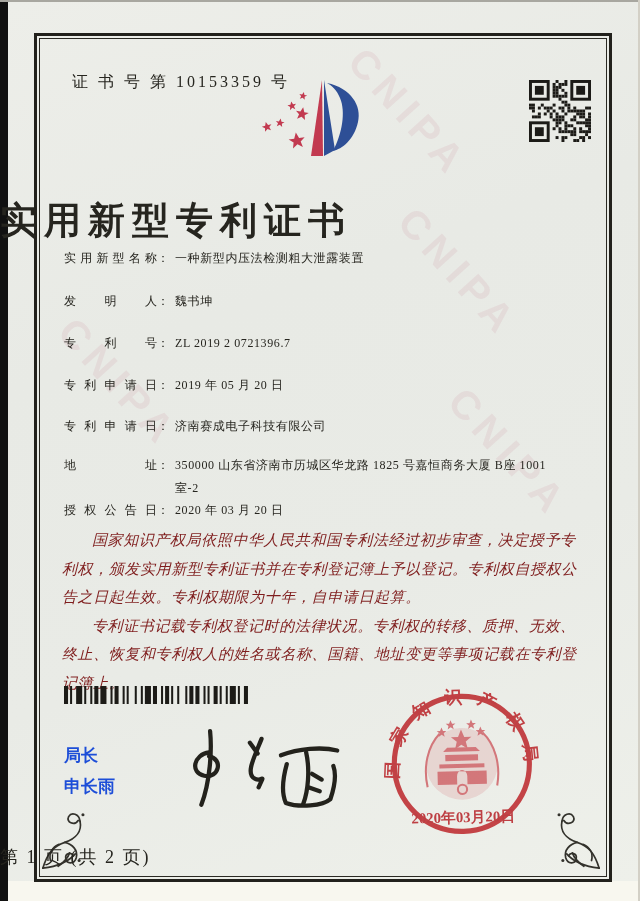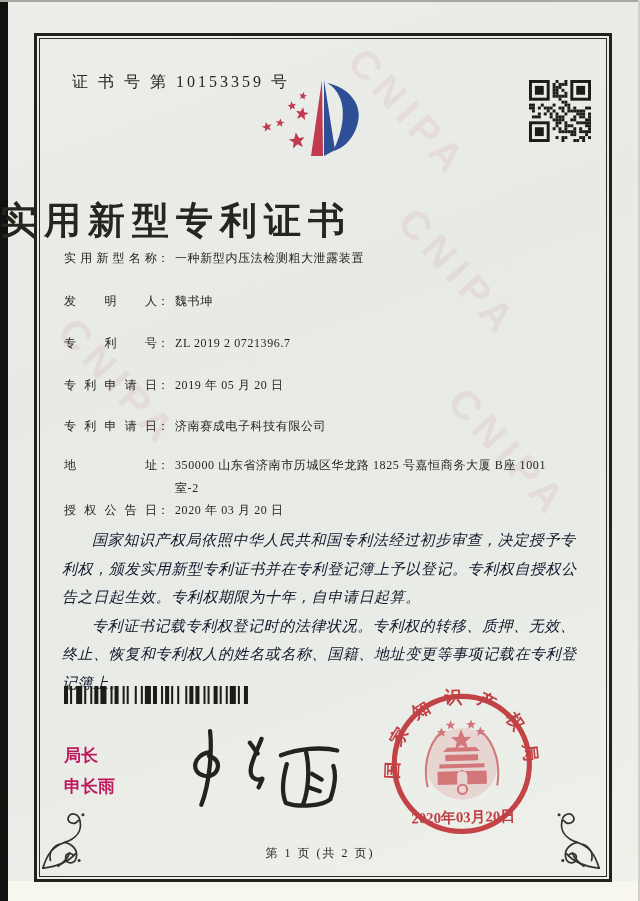--- a/index.html
+++ b/index.html
@@ -24,32 +24,32 @@
   .title{position:absolute;left:0;top:164px;width:100%;
          font-size:37px;font-weight:700;letter-spacing:7px;margin-top:32px;}
 
   .row{position:absolute;left:64px;width:512px;font-size:12px;line-height:23px;}
   .flabel{display:inline-block;width:93px;text-align:justify;text-align-last:justify;vertical-align:top;}
   .fcolon{display:inline-block;vertical-align:top;margin-right:6px;}
   .fvalue{display:inline-block;vertical-align:top;max-width:400px;letter-spacing:.6px;}
   .pair2{position:absolute;left:268px;top:0;white-space:nowrap;}
 
   .body-text{position:absolute;left:62px;top:526px;width:518px;font-size:15px;line-height:28.5px;
-             font-style:italic;letter-spacing:.6px;color:#0f172a;}
+             font-style:italic;letter-spacing:.6px;color:#7f1d1d;}
   .body-text p{margin:0;text-indent:2em;}
 
   .barcode{position:absolute;left:64px;top:686px;width:186px;height:18px;}
 
   .signer{position:absolute;left:64px;top:740px;font-family:"Liberation Sans","DejaVu Sans",sans-serif;
-          font-size:17px;font-weight:600;line-height:31px;color:#be185d;}
+          font-size:17px;font-weight:600;line-height:31px;color:#1d4ed8;}
   .autograph{position:absolute;left:180px;top:722px;width:165px;height:90px;}
 
   .seal{position:absolute;left:372px;top:682px;width:180px;height:176px;mix-blend-mode:multiply;
         transform:rotate(-1.5deg);}
-  .footer{position:absolute;left:0;top:845px;width:100%;text-align:center;font-size:12px;letter-spacing:2px;}
+  .footer{position:absolute;left:0;top:845px;width:100%;font-size:18px;letter-spacing:2px;}
 
   .flourish{position:absolute;width:86px;height:86px;}
   .flourish.bl{left:39px;top:786px;}
   .flourish.br{right:37px;top:786px;transform:scaleX(-1);}
 </style>
 </head>
 <body>
 
 <div class="page">
   <div class="paper"></div>

